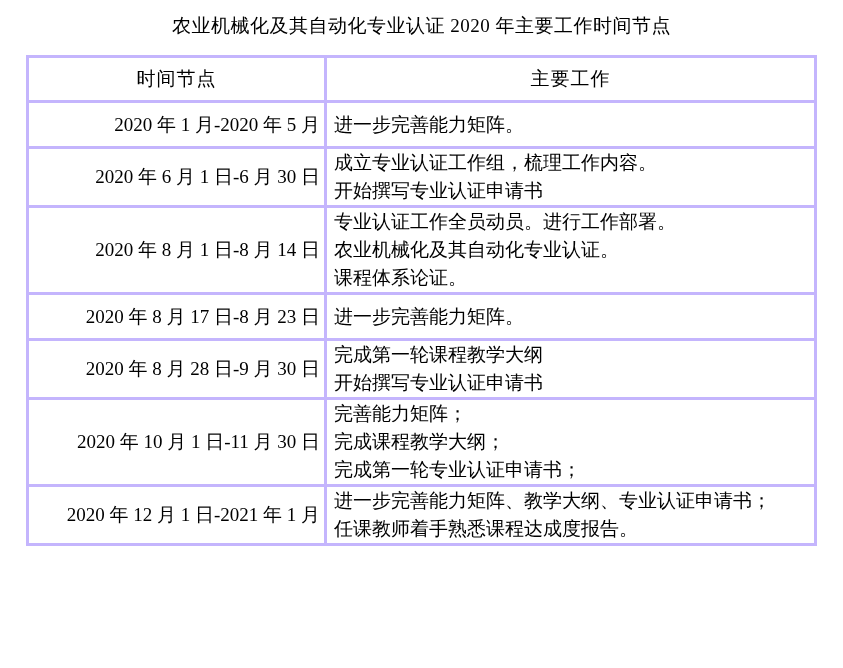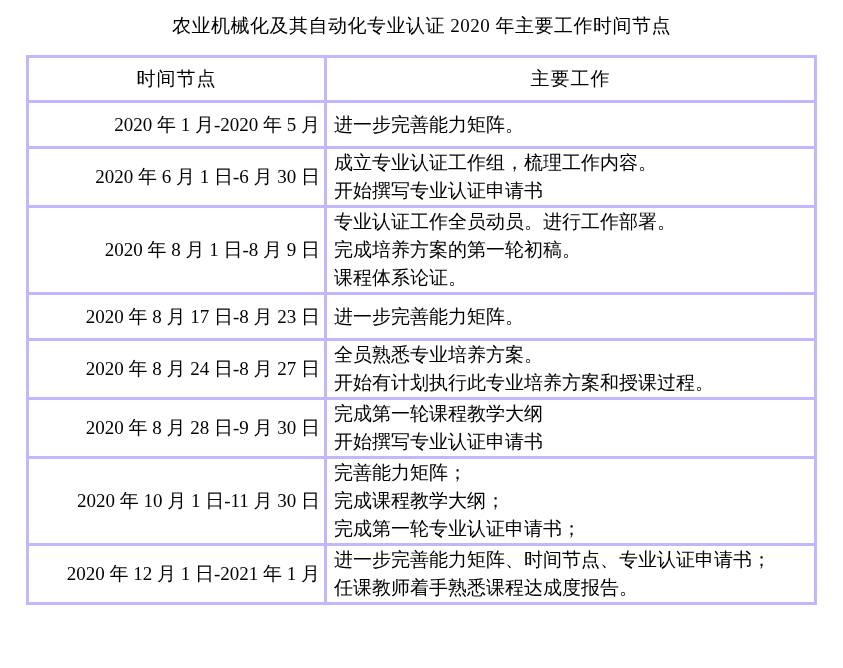--- a/index.html
+++ b/index.html
@@ -99,58 +99,51 @@
           </td>
         </tr>
         <tr>
           <td class="time-cell">2020 年 6 月 1 日-6 月 30 日</td>
           <td class="tasks-cell">
             <div class="task-line">成立专业认证工作组，梳理工作内容。</div>
             <div class="task-line">开始撰写专业认证申请书</div>
           </td>
         </tr>
         <tr>
-          <td class="time-cell">2020 年 8 月 1 日-8 月 9 日</td>
+          <td class="time-cell">2020 年 8 月 1 日-8 月 14 日</td>
           <td class="tasks-cell">
             <div class="task-line">专业认证工作全员动员。进行工作部署。</div>
-            <div class="task-line">完成培养方案的第一轮初稿。</div>
+            <div class="task-line">农业机械化及其自动化专业认证。</div>
             <div class="task-line">课程体系论证。</div>
           </td>
         </tr>
         <tr>
           <td class="time-cell">2020 年 8 月 17 日-8 月 23 日</td>
           <td class="tasks-cell">
             <div class="task-line">进一步完善能力矩阵。</div>
-          </td>
-        </tr>
-        <tr>
-          <td class="time-cell">2020 年 8 月 24 日-8 月 27 日</td>
-          <td class="tasks-cell">
-            <div class="task-line">全员熟悉专业培养方案。</div>
-            <div class="task-line">开始有计划执行此专业培养方案和授课过程。</div>
           </td>
         </tr>
         <tr>
           <td class="time-cell">2020 年 8 月 28 日-9 月 30 日</td>
           <td class="tasks-cell">
             <div class="task-line">完成第一轮课程教学大纲</div>
             <div class="task-line">开始撰写专业认证申请书</div>
           </td>
         </tr>
         <tr>
           <td class="time-cell">2020 年 10 月 1 日-11 月 30 日</td>
           <td class="tasks-cell">
             <div class="task-line">完善能力矩阵；</div>
             <div class="task-line">完成课程教学大纲；</div>
             <div class="task-line">完成第一轮专业认证申请书；</div>
           </td>
         </tr>
         <tr>
           <td class="time-cell">2020 年 12 月 1 日-2021 年 1 月</td>
           <td class="tasks-cell">
-            <div class="task-line">进一步完善能力矩阵、时间节点、专业认证申请书；</div>
+            <div class="task-line">进一步完善能力矩阵、教学大纲、专业认证申请书；</div>
             <div class="task-line">任课教师着手熟悉课程达成度报告。</div>
           </td>
         </tr>
       </tbody>
   </table>
 
 </div>
 
 </body></html>

